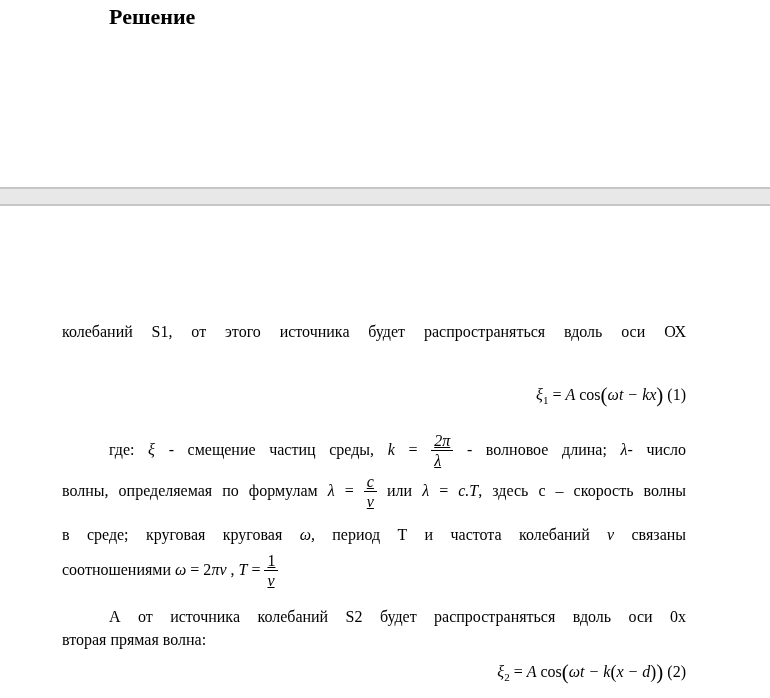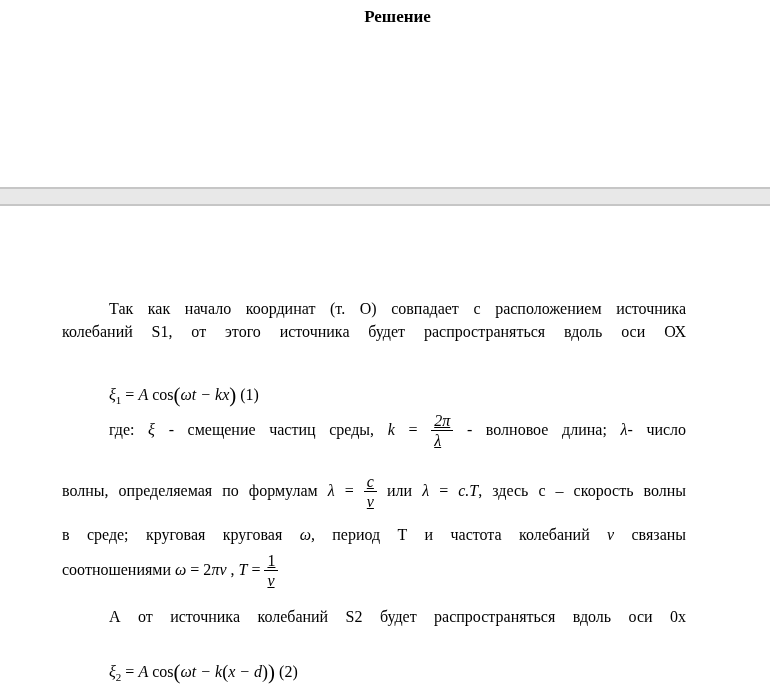--- a/index.html
+++ b/index.html
@@ -8,43 +8,43 @@
     background: #ffffff;
     color: #000000;
     font-family: "Liberation Serif", serif;
     position: relative;
     overflow: hidden;
   }
   .page { position: absolute; inset: 0; }
   .title {
     position: absolute;
     left: 62px; width: 624px; top: 4px;
-    font-size: 17px; font-weight: bold;
+    font-size: 22px; font-weight: bold;
     line-height: 26px;
-    text-align: center;
+    text-align: left;
     text-indent: 47px;
     font-family: Liberation Serif, serif;
   }
   .pagebreak {
     position: absolute;
     left: 0; top: 187px; width: 770px; height: 15px;
     background: #e8e8e8;
     border-top: 2px solid #c6c6c6;
     border-bottom: 2px solid #c6c6c6;
   }
   .tb {
     position: absolute;
     left: 62px; width: 624px;
     font-size: 16px;
     line-height: 23px;
   }
   .ind { text-indent: 47px; }
   .just { text-align: justify; text-align-last: justify; }
   .formula {
-    text-align: left;
+    text-align: right;
     text-indent: 47px;
     line-height: 30px;
   }
   i { font-style: italic; }
   sub { font-size: 11px; }
   .bp { font-size: 21px; vertical-align: -2px; }
   .mp { font-size: 18px; vertical-align: -1px; }
   .frac {
     display: inline-block;
     vertical-align: middle;
@@ -57,32 +57,31 @@
 </style>
 </head>
 <body>
 
 <div class="page">
 
   <div class="title">Решение</div>
 
   <div class="pagebreak"></div>
 
-  <div class="tb ind just" style="top:297px"><span>Так как начало координат (т. О) совпадает с расположением источника</span></div>
   <div class="tb just" style="top:320px"><span>колебаний S1, от этого источника будет распространяться вдоль оси ОХ</span></div>
 
   <div class="tb formula" style="top:380px">
     <i>ξ</i><sub>1</sub>
     <span>=</span>
     <i>A</i>
     <span>cos</span><span class="bp">(</span><i>ωt − kx</i><span class="bp">)</span>
     <span>(1)</span>
   </div>
 
-  <div class="tb ind just" style="top:411px">
+  <div class="tb ind just" style="top:431px">
     <span>где:</span>
     <i>ξ</i>
     <span>- смещение частиц среды,</span>
     <i>k</i>
     <span>=</span>
     <span class="frac"><i class="fn">2π</i><i class="fd">λ</i></span>
     <span>- волновое длина;</span>
     <i>λ</i><span>- число</span>
   </div>
 
@@ -109,20 +108,21 @@
     <span>соотношениями</span>
     <i>ω</i>
     <span>= 2</span><i>πν</i>
     <span>,</span>
     <i>T</i>
     <span>=</span>
     <span class="frac"><span class="fn">1</span><i class="fd">ν</i></span>
   </div>
 
   <div class="tb ind just" style="top:605px"><span>А от источника колебаний S2 будет распространяться вдоль оси 0х</span></div>
+  <div class="tb" style="top:628px"><span>вторая прямая волна:</span></div>
 
   <div class="tb formula" style="top:657px">
     <i>ξ</i><sub>2</sub>
     <span>=</span>
     <i>A</i>
     <span>cos</span><span class="bp">(</span><i>ωt − k</i><span class="mp">(</span><i>x − d</i><span class="mp">)</span><span class="bp">)</span>
     <span>(2)</span>
   </div>
 
 </div>

